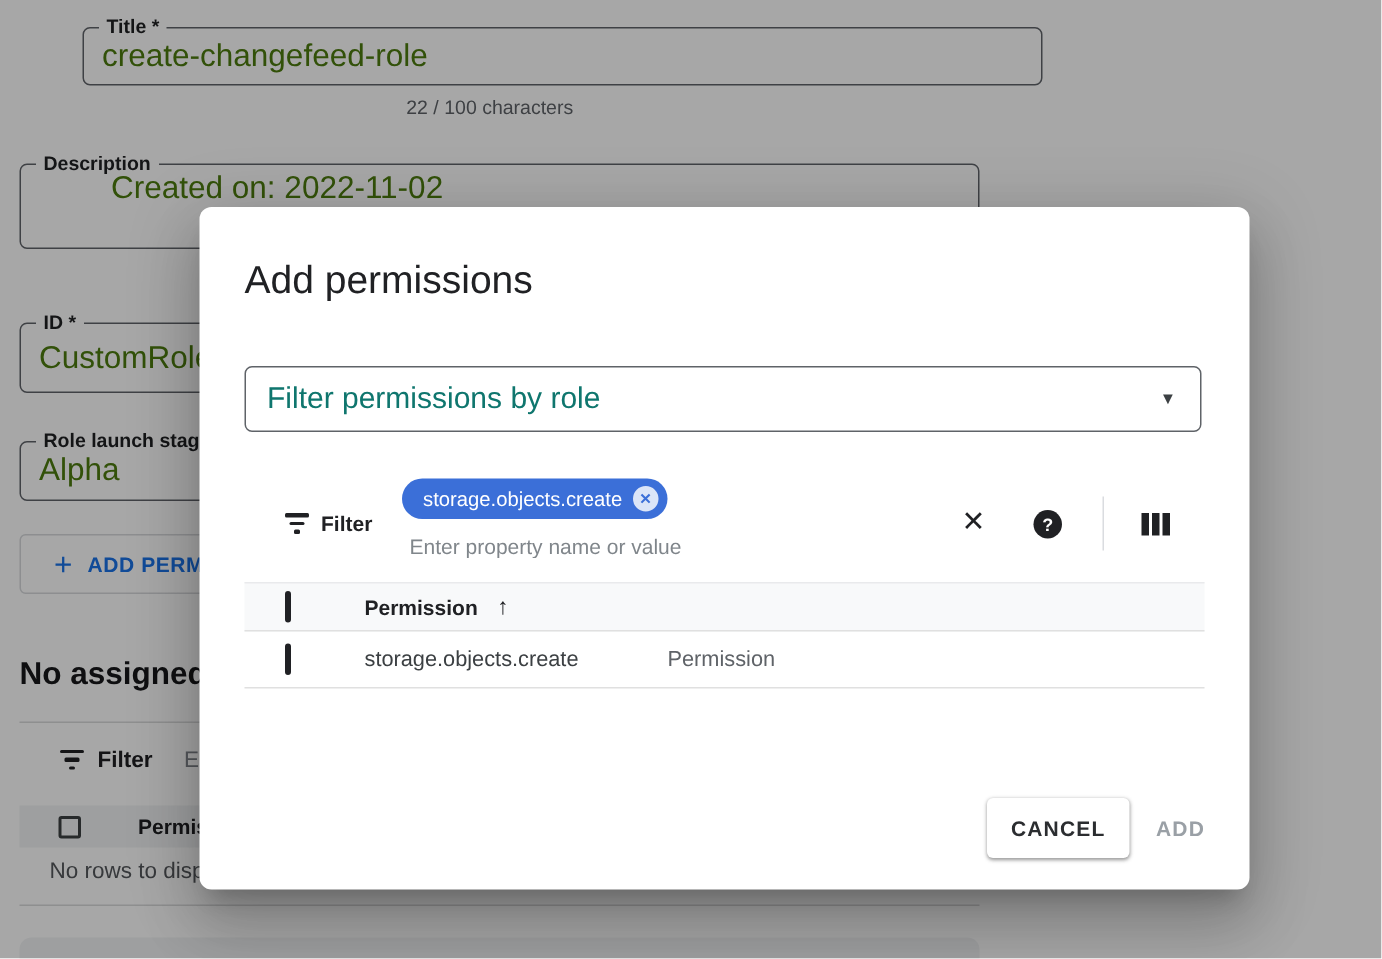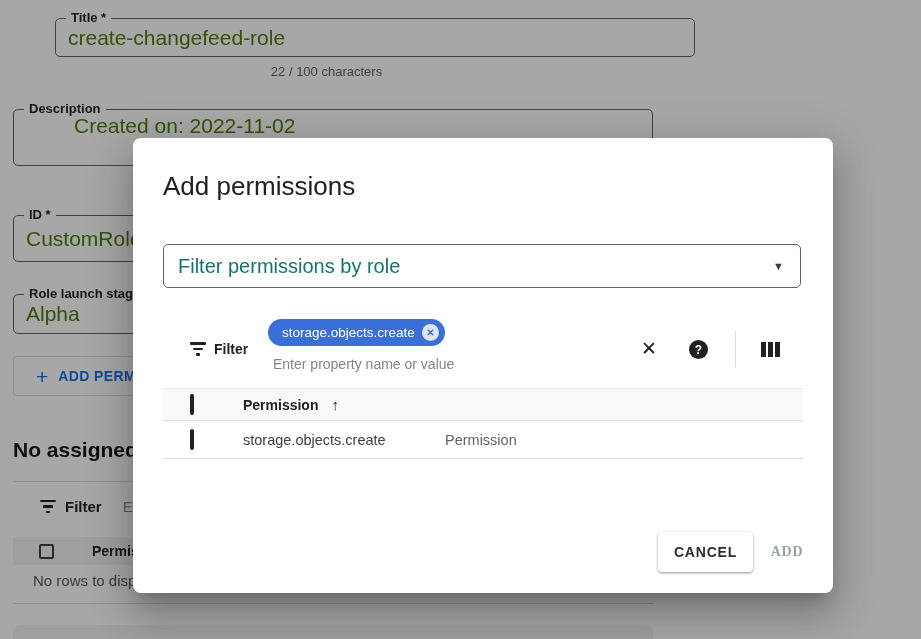--- a/index.html
+++ b/index.html
@@ -90,21 +90,21 @@
   .sort-arrow { font-size:15px; font-weight:700; color:#202124; margin-left:13px; }
   .dcell-perm { font-size:14.5px; color:#3c4043; }
   .dcell-status { font-size:14.5px; color:#5f6368; }
 
   .m-cancel { position:absolute; left:525px; top:394px; width:95px; height:40px;
           background:#fff; border:none; border-radius:4px; cursor:pointer;
           box-shadow:0 1px 3px rgba(0,0,0,.3), 0 1px 2px rgba(0,0,0,.15);
           font-family:"Liberation Sans",sans-serif; font-size:14px; font-weight:700;
           letter-spacing:.8px; color:#2b2d30; }
   .m-add { position:absolute; left:625px; top:394px; width:58px; height:40px; line-height:40px;
-          text-align:center; font-size:14px; font-weight:700; letter-spacing:.8px; color:#9aa0a6;font-family:Liberation Serif, serif; }
+          text-align:center; font-size:14px; font-weight:700; letter-spacing:.8px; color:#9aa0a6; }
 </style>
 </head>
 <body>
 
 <div class="stage">
 
   <div class="bg">
 
     <div class="ofield" style="left:13px; top:18px; width:640px; height:39px;margin-left:42px;">
       <span class="flabel">Title *</span>

